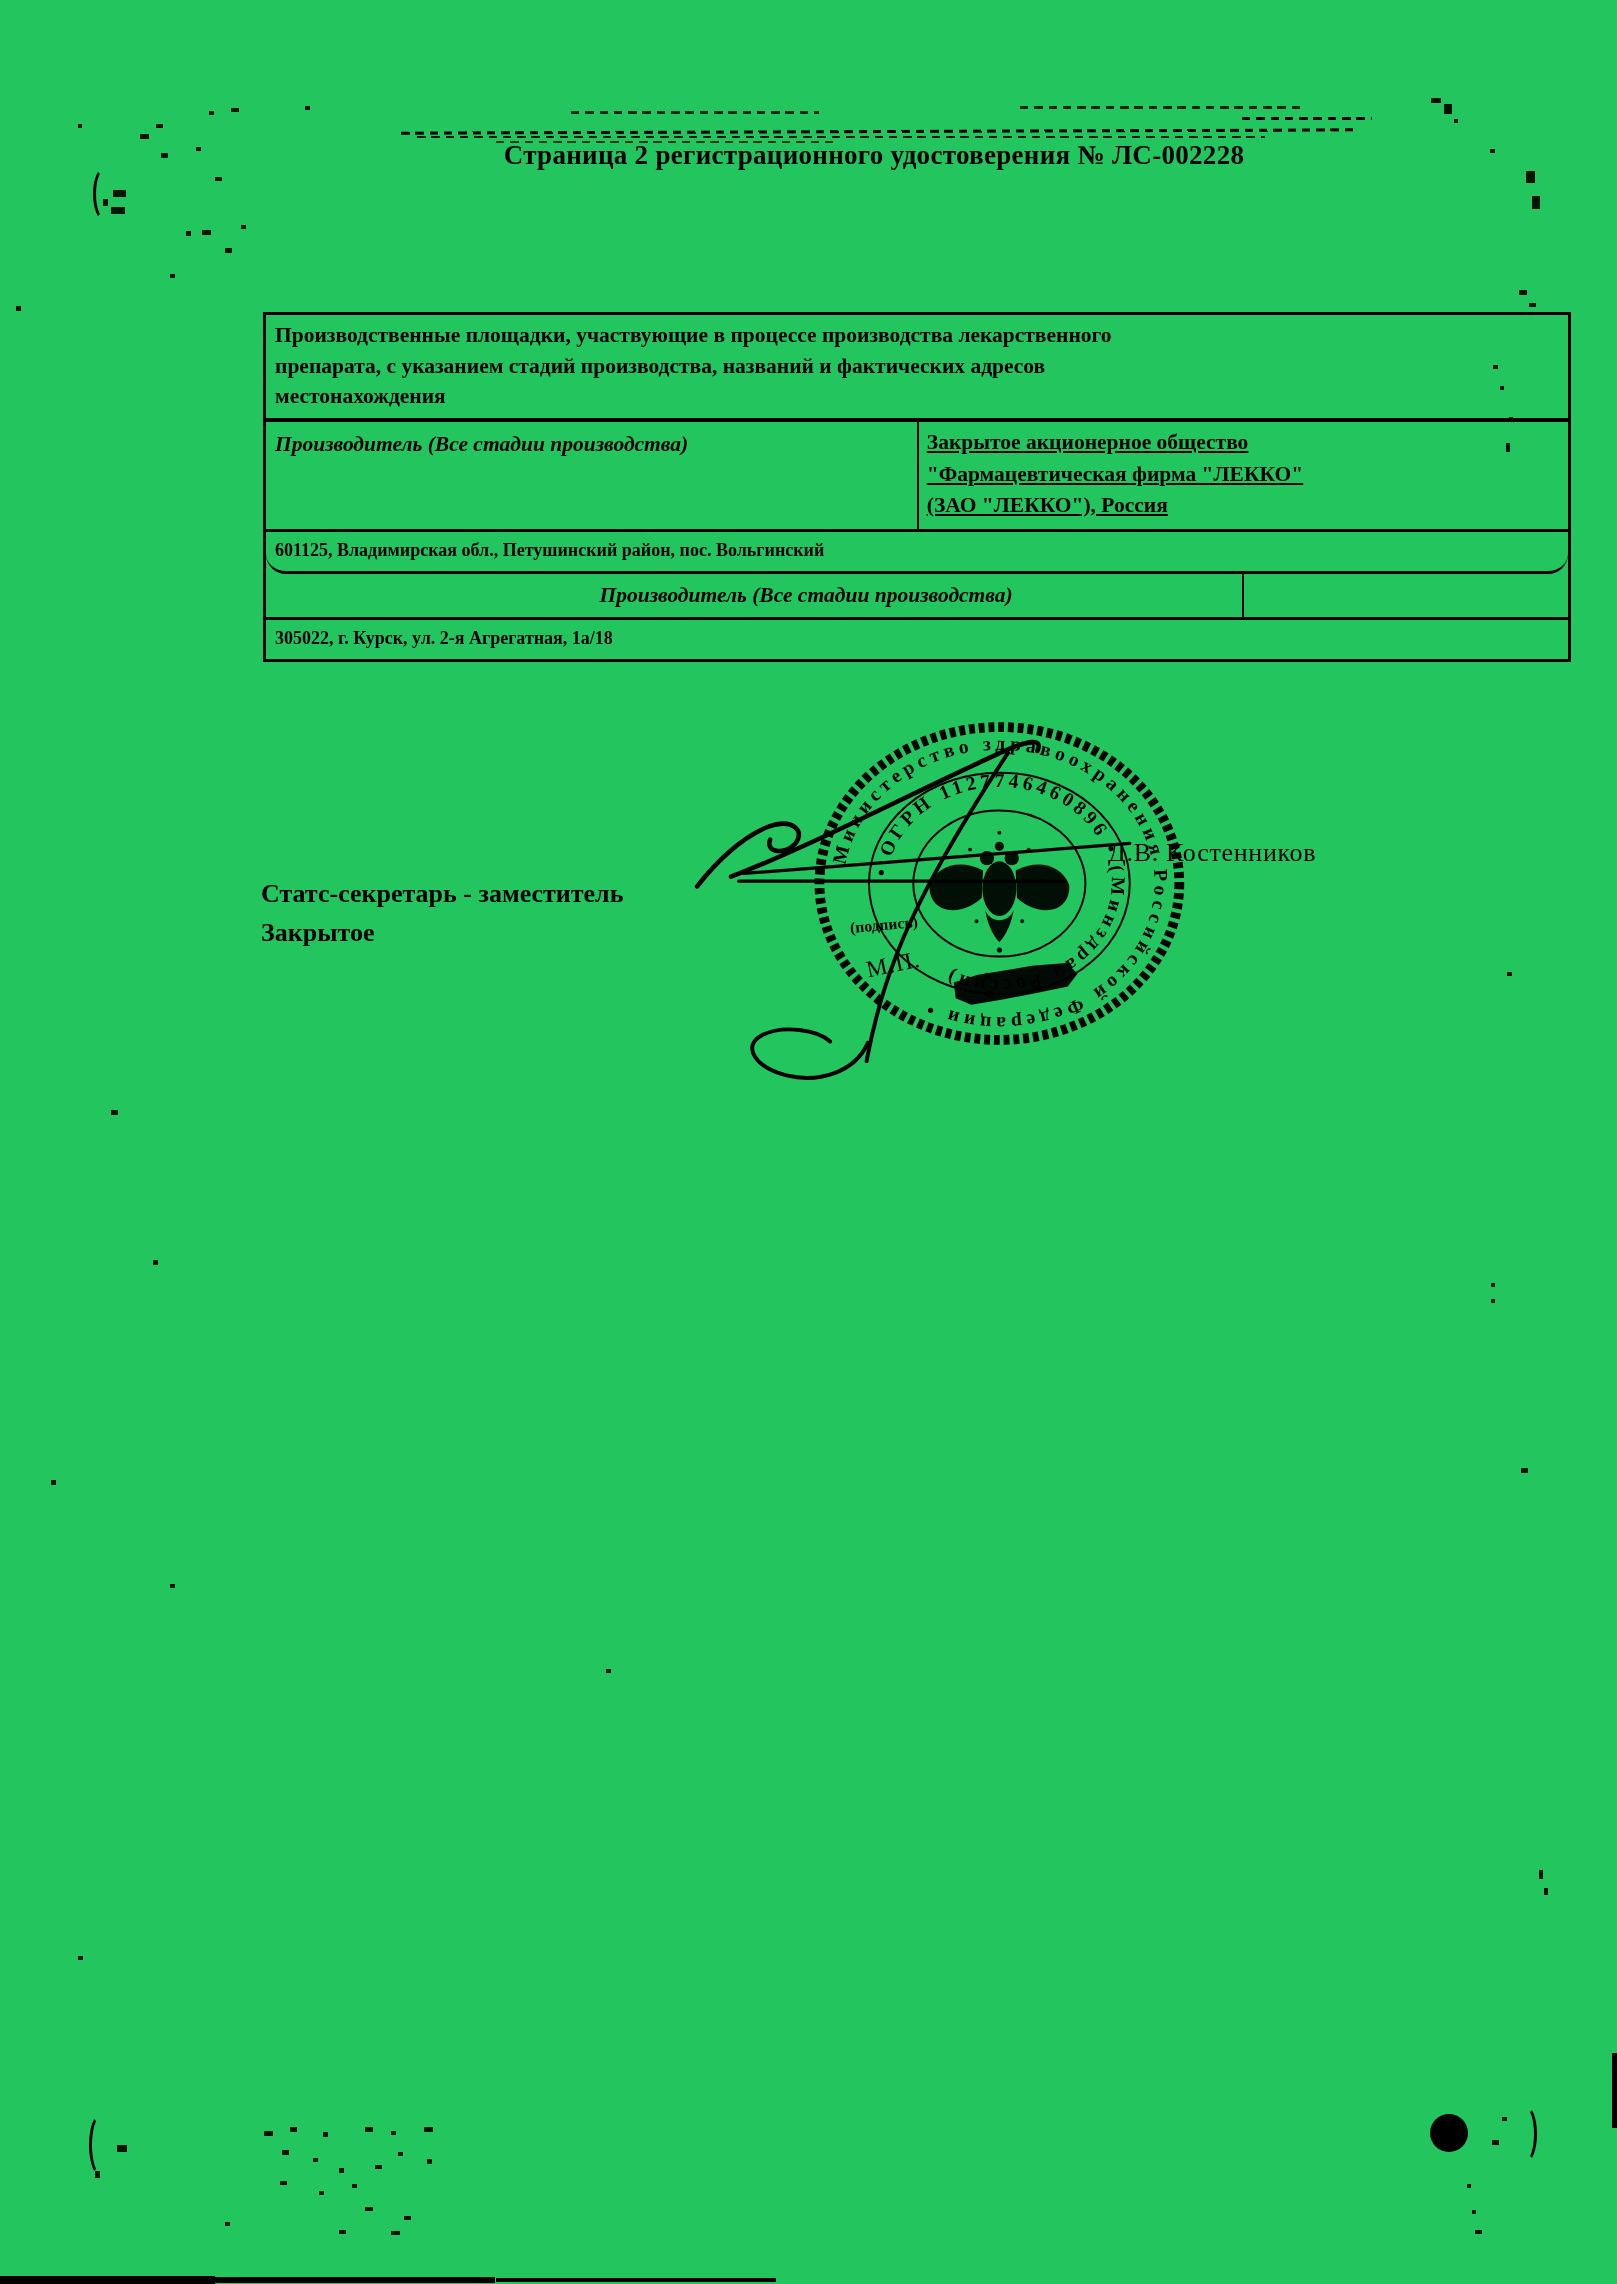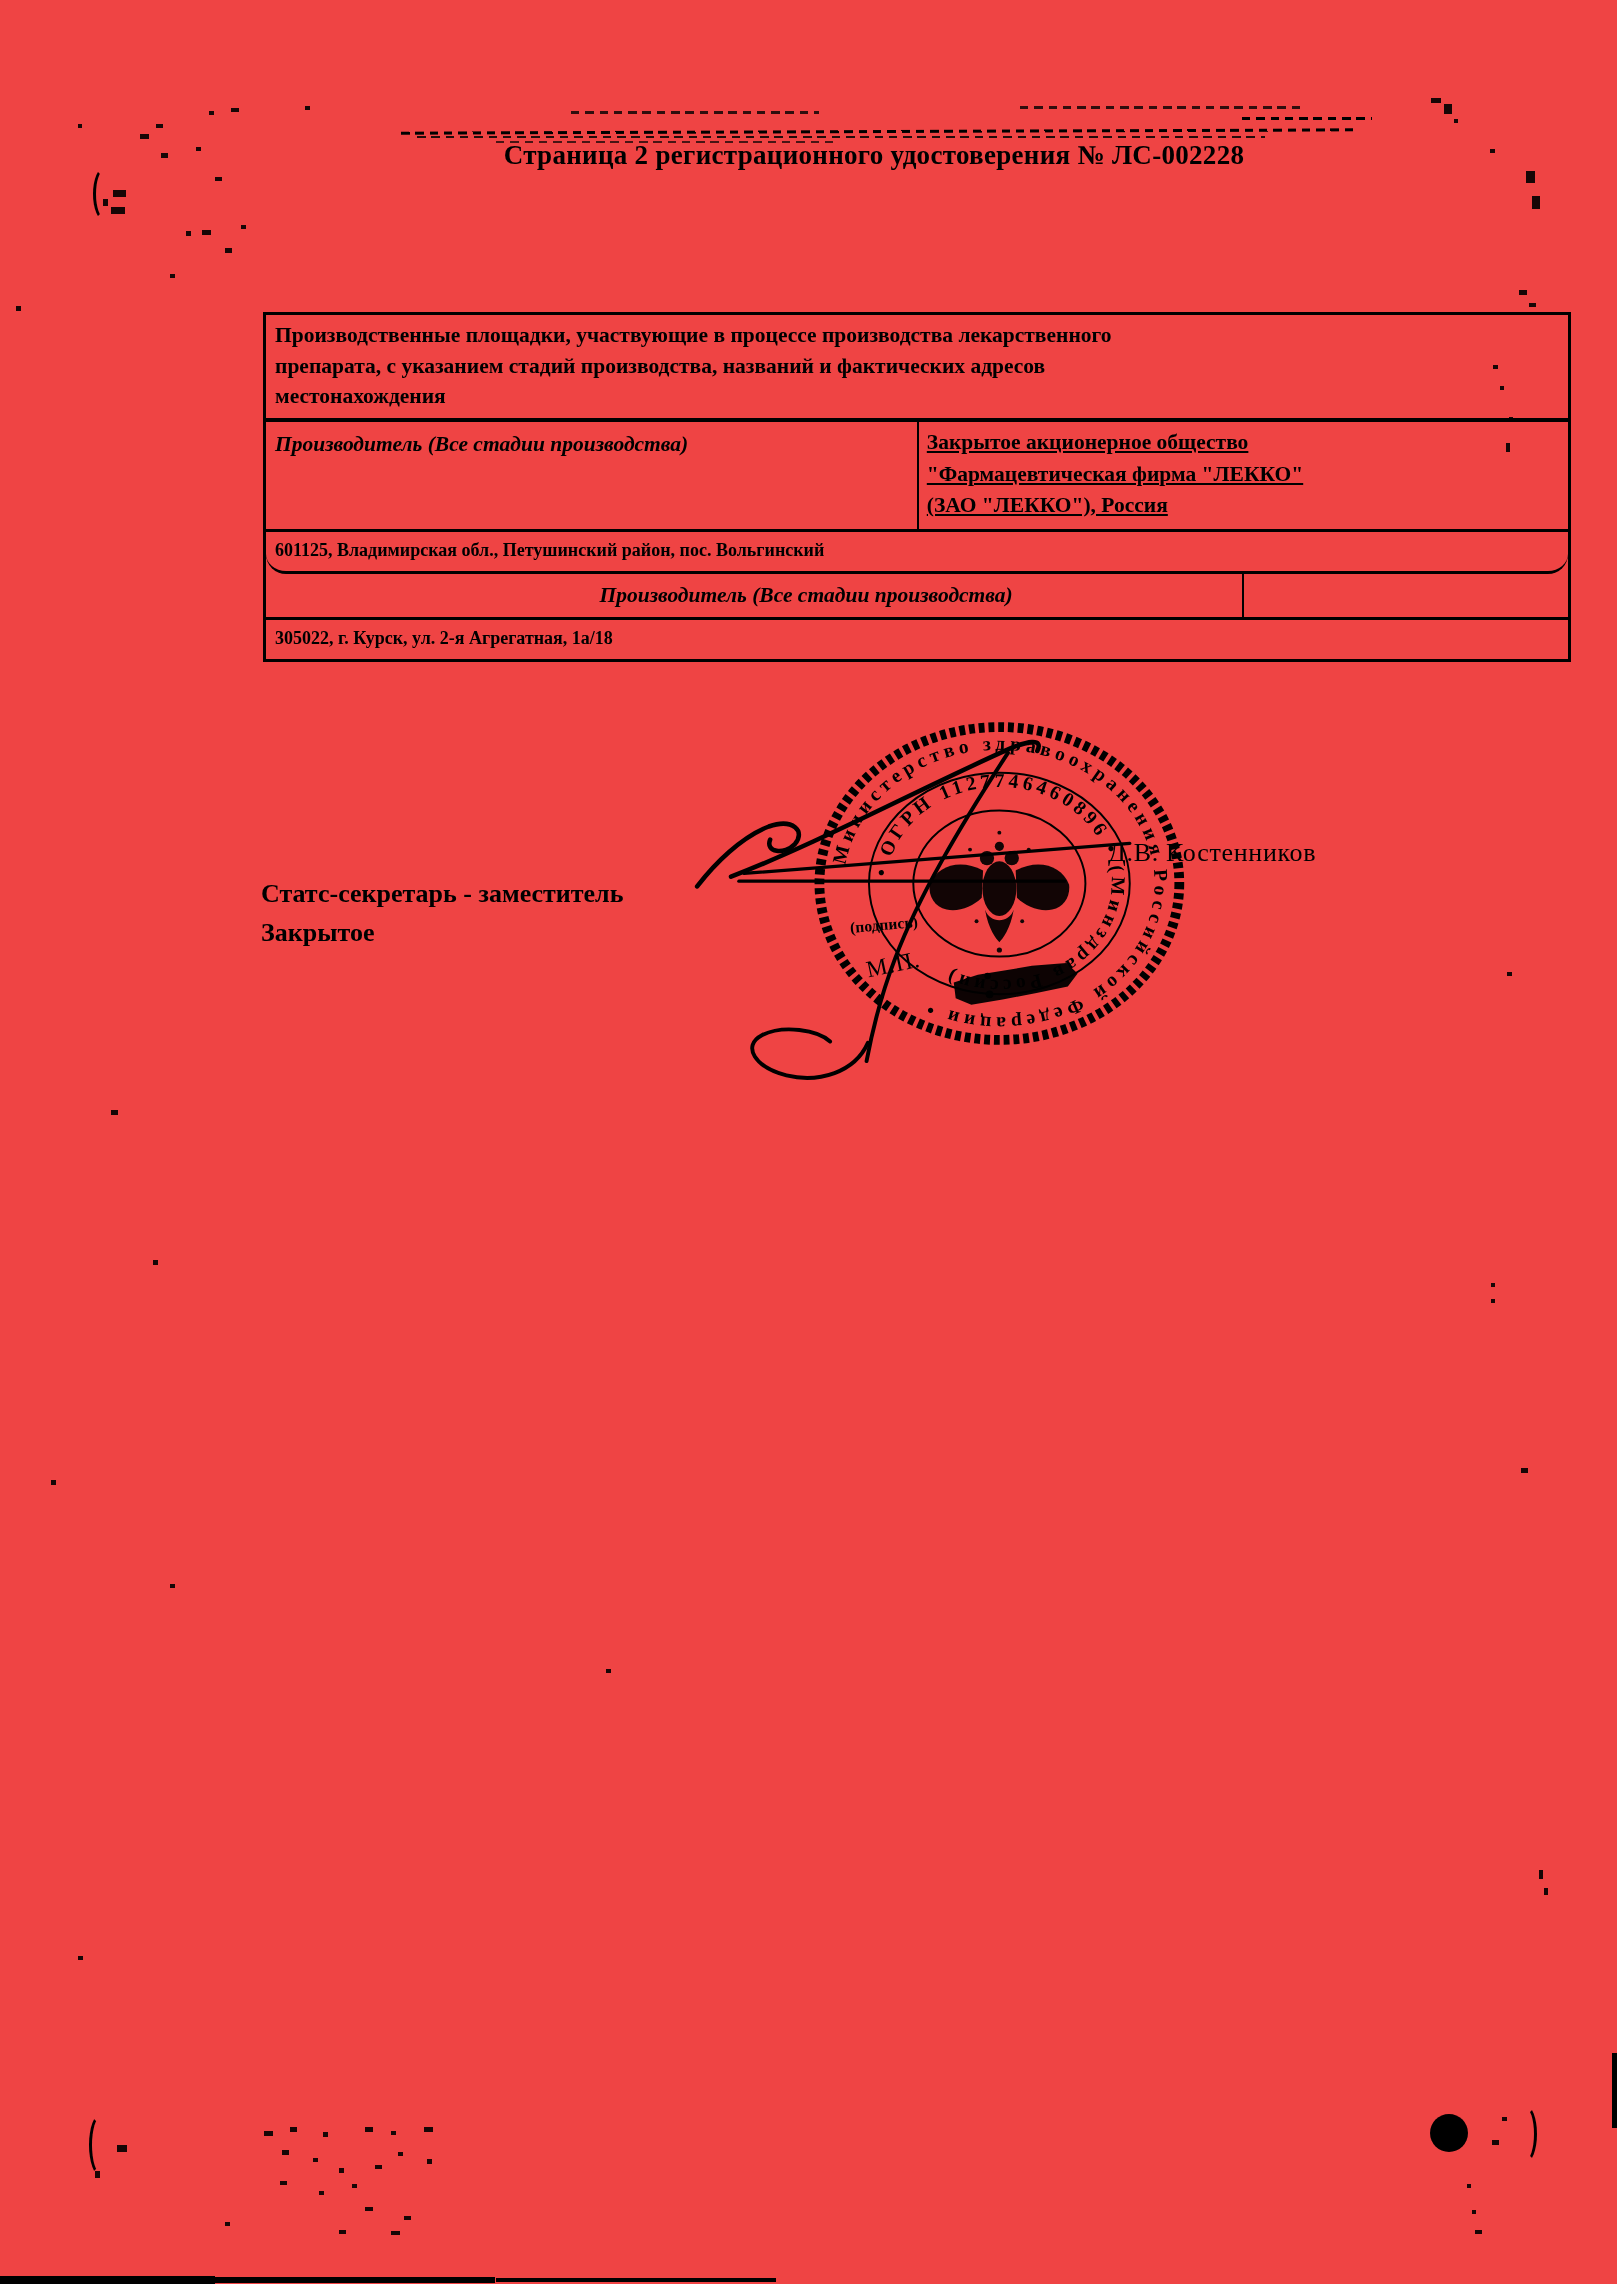--- a/index.html
+++ b/index.html
@@ -1,16 +1,16 @@
 <!DOCTYPE html>
 <html style="font-size:10.4px"><head>
 <meta charset="utf-8">
 <style>
   html,body{margin:0;padding:0;background:#888;}
-  .page{position:relative;width:1617px;height:2284px;background:#ef4444;overflow:hidden;
+  .page{position:relative;width:1617px;height:2284px;background:#22c55e;overflow:hidden;
         font-family:"Liberation Serif",serif;color:#000;}
   
   .title{position:absolute;left:411px;top:140px;width:926px;text-align:center;
          font-size:27px;font-weight:bold;letter-spacing:0.3px;white-space:nowrap;}
   
   .doc-table{position:absolute;left:263px;top:312px;width:1308px;border:3.3px solid #000;
              box-sizing:border-box;background:transparent;}
   .thead{padding:5.2px 9px 6.5px;font-weight:bold;font-size:21.5px;line-height:1.42;
          border-bottom:4.6px solid #000;}
   .trow{display:flex;border-bottom:3.9px solid #000;justify-content:center;}

